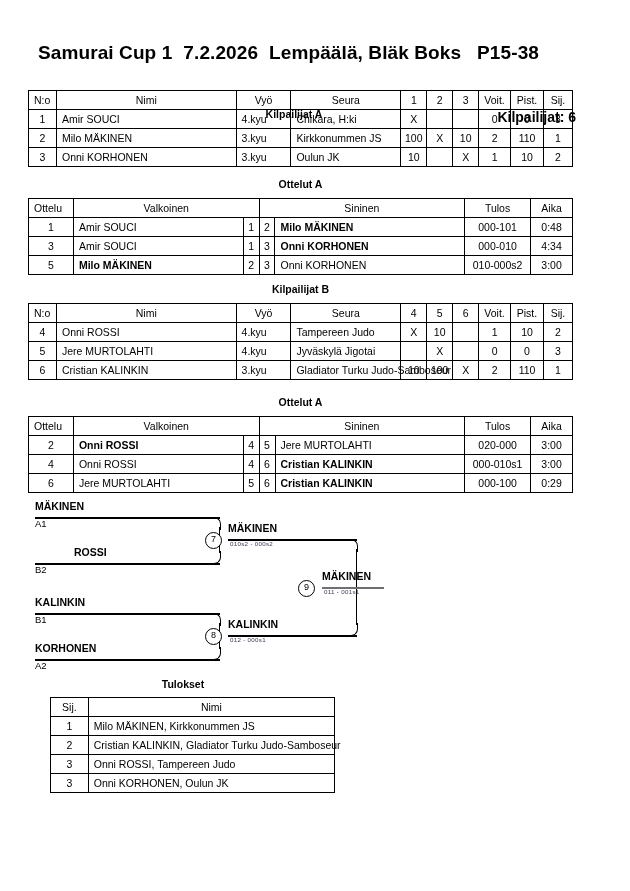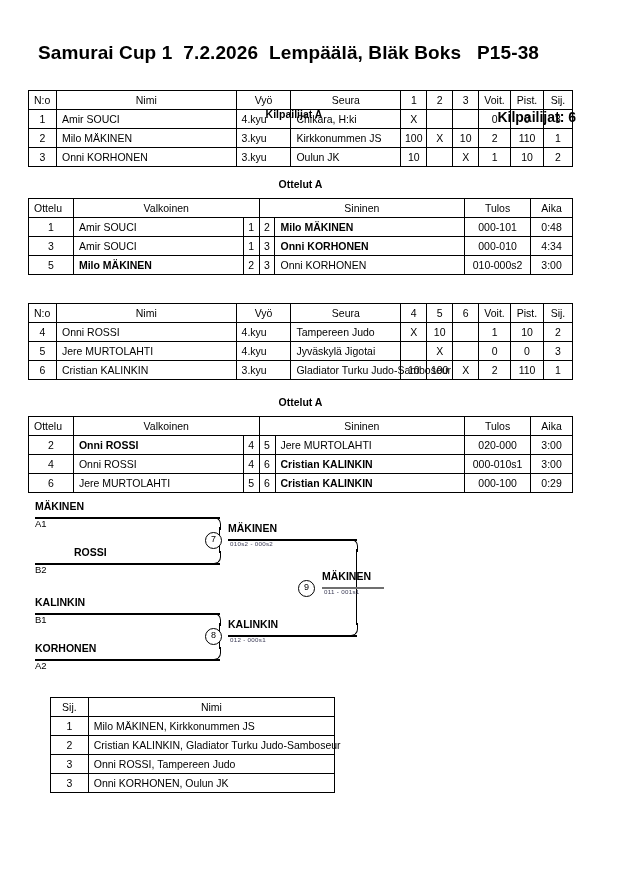--- a/index.html
+++ b/index.html
@@ -200,20 +200,21 @@
         <td class="l b">Milo MÄKINEN</td>
         <td class="c">2</td>
         <td class="c">3</td>
         <td class="l">Onni KORHONEN</td>
         <td class="c">010-000s2</td>
         <td class="c">3:00</td>
       </tr>
     </tbody>
   </table>
 
+  <div class="cap" style="left:28px;top:283px;width:545px;">Kilpailijat B</div>
   <table class="bx" style="left:28px;top:303px;width:545px;">
     <colgroup>
       <col style="width:28px">
         <col style="width:180px">
         <col style="width:55px">
         <col style="width:110px">
       <col style="width:26px">
         <col style="width:26px">
         <col style="width:26px">
       <col style="width:32px">
@@ -366,20 +367,21 @@
     <div class="elbow tr" style="left:349px;top:44px;width:8px;height:12px;"></div>
     <div class="elbow br" style="left:349px;top:128px;width:8px;height:12px;"></div>
     <div class="ln-v" style="left:355.5px;top:54px;height:76px;"></div>
 
     <div class="node" style="left:298px;top:85px;">9</div>
     <div class="bk-name" style="left:322px;top:75px;">MÄKINEN</div>
     <div class="ln-h gray" style="left:322px;top:92px;width:62px;"></div>
     <div class="bk-score" style="left:324px;top:93px;">011 - 001s1</div>
   </div>
 
+  <div class="cap" style="left:28px;top:678px;width:310px;">Tulokset</div>
   <table class="bx" style="left:50px;top:697px;width:285px;">
     <colgroup>
         <col style="width:38px">
         <col style="width:247px">
       </colgroup>
     <thead>
       <tr>
         <th>Sij.</th>
         <th>Nimi</th>
       </tr>

